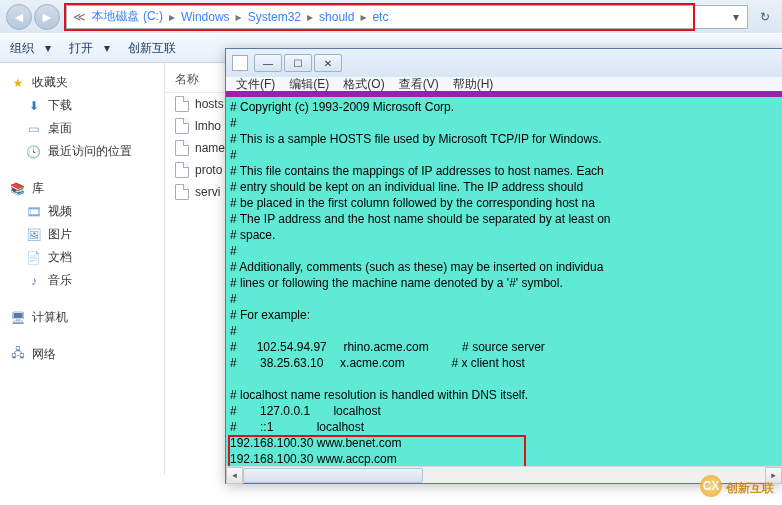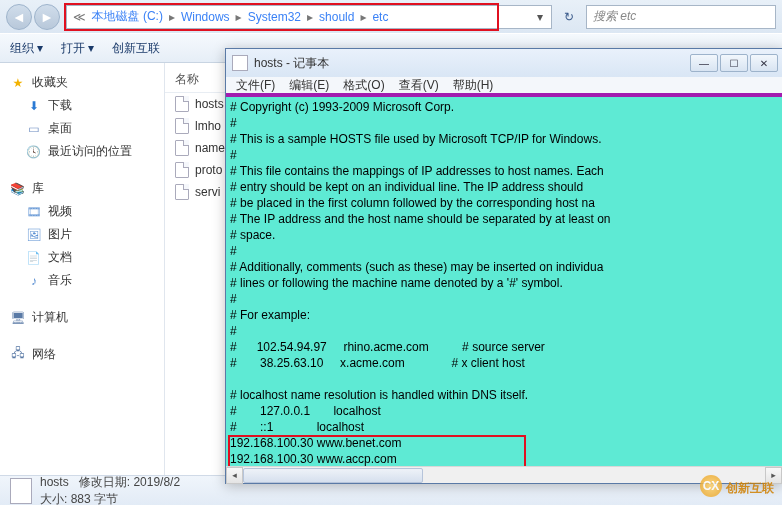--- a/index.html
+++ b/index.html
@@ -11,21 +11,21 @@
 .nav-btns { display: flex; gap: 2px; }
 .nav-btn { width: 26px; height: 26px; border-radius: 50%; background: linear-gradient(#d0ddeb, #b8c8da); display: flex; align-items: center; justify-content: center; color: #fff; font-size: 14px; border: 1px solid #9db3cb; }
 .addr-box { flex: 1; height: 24px; background: #fff; border: 1px solid #a7b6c7; display: flex; align-items: center; padding: 0 4px; gap: 2px; position: relative; }
 .addr-highlight { position: absolute; left: -3px; top: -3px; right: 52px; bottom: -3px; border: 2px solid #e01020; pointer-events: none; }
 .crumb { padding: 0 2px; color: #3b82f6; }
 .crumb-sep { color: #777; padding: 0 2px; }
 .addr-drop { margin-left: auto; color: #555; padding: 0 4px; }
 .refresh-btn { width: 22px; height: 22px; color: #3a5a8a; display: flex; align-items: center; justify-content: center; }
 .search-box { width: 190px; height: 24px; background: #fff; border: 1px solid #a7b6c7; display: flex; align-items: center; padding: 0 6px; color: #888; font-style: italic; gap: 4px; }
 .toolbar { height: 30px; background: linear-gradient(#f5f9fd, #e6eef7); border-top: 1px solid #fff; border-bottom: 1px solid #c8d4e2; display: flex; align-items: center; padding: 0 10px; gap: 18px; }
-.tb-item { color: #1a3a6a; display: flex; align-items: center; gap: 3px; }
+.tb-item { color: #1a3a6a; display: flex; align-items: center; gap: 11px; }
 
 .explorer-body { display: flex; height: calc(505px - 33px - 30px - 30px); }
 .sidebar { width: 165px; background: #fff; padding: 8px 4px; border-right: 1px solid #e0e6ee; overflow: hidden; }
 .side-group { margin-bottom: 14px; }
 .side-head { display: flex; align-items: center; gap: 6px; padding: 3px 6px; color: #333; }
 .side-item { display: flex; align-items: center; gap: 6px; padding: 3px 6px 3px 22px; color: #333; }
 .icon { width: 16px; height: 16px; display: inline-flex; align-items: center; justify-content: center; font-size: 12px; }
 .star { color: #f2b200; } .dl { color: #2a7ad4; } .desk { color: #6a8abf; } .clock { color: #d09a4a; }
 .lib { color: #5a8fd2; } .vid { color: #5a8fd2; } .pic { color: #5a8fd2; } .doc { color: #5a8fd2; } .mus { color: #5a8fd2; }
 .comp { color: #5a7aa6; } .net { color: #5a7aa6; }
@@ -39,21 +39,21 @@
 .status-bar { height: 30px; background: linear-gradient(#f0f5fb, #e2ebf6); border-top: 1px solid #d0dae7; display: flex; align-items: center; padding: 0 10px; gap: 8px; color: #444; }
 .status-icon { width: 22px; height: 26px; background: #fff; border: 1px solid #aab; }
 
 
 .notepad { position: absolute; left: 225px; top: 48px; width: 558px; height: 436px; background: #fff; border: 1px solid #5a7aa6; box-shadow: 0 2px 12px rgba(0,0,0,.25); display: flex; flex-direction: column; }
 .np-titlebar { height: 28px; background: linear-gradient(#e9f1fb, #d9e6f5); display: flex; align-items: center; padding: 0 6px; gap: 6px; }
 .np-icon { width: 16px; height: 16px; background: #fff; border: 1px solid #aab; }
 .np-title { color: #333; flex: 1; }
 .win-btns { display: flex; gap: 2px; margin-right: -2px; }
 .win-btn { width: 28px; height: 18px; border: 1px solid #9db3cb; background: linear-gradient(#f2f7fc, #d8e4f2); border-radius: 2px; display: flex; align-items: center; justify-content: center; font-size: 10px; color: #334; }
-.np-menu { height: 20px; background: #f4f7fb; border-bottom: 4px solid #a21caf; display: flex; align-items: center; padding: 0 4px; gap: 2px; }
+.np-menu { height: 20px; background: #f4f7fb; border-bottom: 6px solid #a21caf; display: flex; align-items: center; padding: 0 4px; gap: 2px; }
 .menu-item { padding: 1px 6px; color: #333; }
 .np-content { flex: 1; background: #5eead4; padding: 2px 4px; font-family: "SimSun", "Courier New", monospace; font-size: 13px; line-height: 16px; white-space: pre; overflow: hidden; position: relative; color: #000; }
 .red-box { position: absolute; border: 2px solid #e01020; pointer-events: none; }
 .np-hscroll { height: 17px; background: #f0f0f0; border-top: 1px solid #d8d8d8; display: flex; align-items: center; }
 .sb-btn { width: 17px; height: 17px; background: linear-gradient(#f8f8f8,#e4e4e4); border: 1px solid #c8c8c8; display: flex; align-items: center; justify-content: center; font-size: 9px; color: #555; }
 .sb-track { flex: 1; height: 17px; position: relative; }
 .sb-thumb { position: absolute; left: 0; top: 1px; width: 180px; height: 15px; background: linear-gradient(#eef2f8,#d6e0ee); border: 1px solid #b6c4da; border-radius: 2px; }
 
 .watermark { position: absolute; right: 8px; bottom: 8px; display: flex; align-items: flex-end; gap: 4px; opacity: .85; font-size: 14px; color: #d08000; font-weight: bold; pointer-events: none; }
 .watermark .cx { width: 22px; height: 22px; border-radius: 50%; background: radial-gradient(#ffd470, #e8a020); color: #fff; display: flex; align-items: center; justify-content: center; font-weight: bold; }
@@ -75,23 +75,20 @@
       <span class="crumb">Windows</span>
       <span class="crumb-sep">▸</span>
       <span class="crumb">System32</span>
       <span class="crumb-sep">▸</span>
       <span class="crumb">should</span>
       <span class="crumb-sep">▸</span>
       <span class="crumb">etc</span>
       <span class="addr-drop">▾</span>
     </div>
     <div class="refresh-btn">↻</div>
-    <div class="search-box">
-      <span>搜索 etc</span>
-    </div>
   </div>
 
   <div class="toolbar">
     <div class="tb-item">
         <span>组织</span> 
         <span>▾</span>
       </div>
     <div class="tb-item">
         <span>打开</span> 
         <span>▾</span>
@@ -173,36 +170,25 @@
           <span class="file-icon"></span>
           <span>proto</span>
         </div>
       <div class="file-row">
           <span class="file-icon"></span>
           <span>servi</span>
         </div>
     </div>
   </div>
 
-  <div class="status-bar">
-    <div class="status-icon"></div>
-    <div>
-      <span>hosts</span>&nbsp;&nbsp;
-      <span>修改日期:</span>
-      <span>2019/8/2</span><br>
-      <span>大小:</span>
-      <span>883 字节</span>
-    </div>
-  </div>
 </div>
 
 <div class="notepad">
   <div class="np-titlebar">
     <div class="np-icon"></div>
-    <div class="np-title">hosts - 记事本</div>
     <div class="win-btns">
       <div class="win-btn">—</div>
       <div class="win-btn">☐</div>
       <div class="win-btn">✕</div>
     </div>
   </div>
   <div class="np-menu">
     <div class="menu-item">文件(F)</div>
     <div class="menu-item">编辑(E)</div>
     <div class="menu-item">格式(O)</div>

